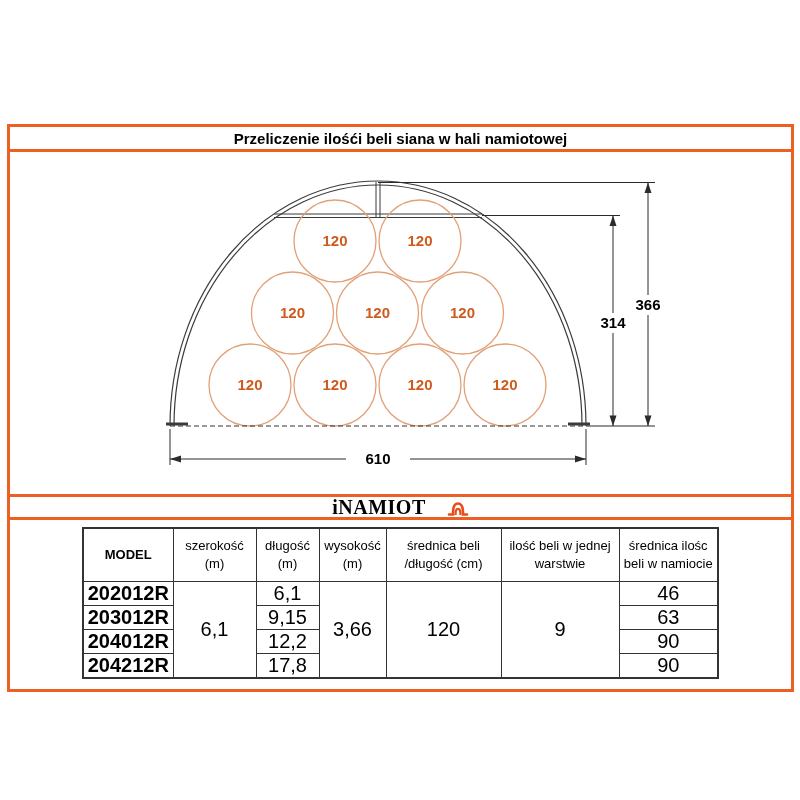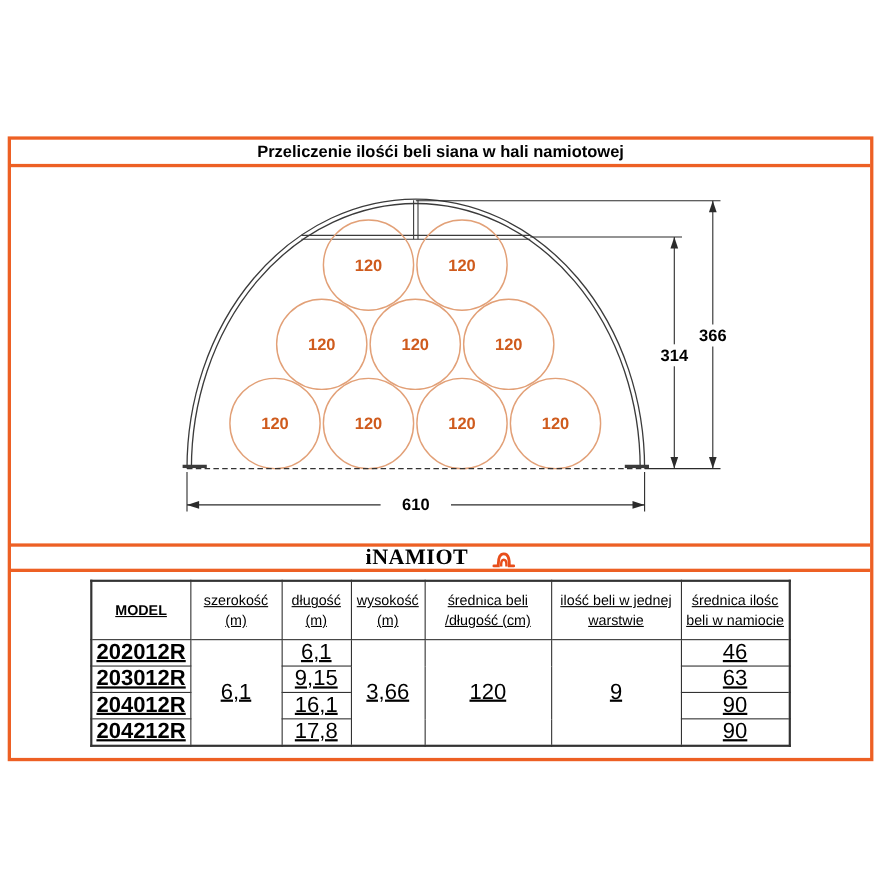--- a/index.html
+++ b/index.html
@@ -21,21 +21,21 @@
     display:flex;align-items:center;justify-content:center;gap:21px;
   }
   .logo-text{
     font-family:"Liberation Serif",serif;font-weight:bold;font-size:20px;
     line-height:1;letter-spacing:0.5px;
   }
   .logo-icon{display:block;}
   .table-area{flex:1;}
   table.spec{
     border-collapse:collapse;margin:7px auto 0 auto;
-    border:2px solid #333;table-layout:fixed;text-decoration:underline;
+    border:2px solid #333;table-layout:fixed;
   }
   table.spec th, table.spec td{
     border:1px solid #333;text-align:center;vertical-align:middle;
     padding:0 2px;overflow:hidden;
   }
   table.spec th{font-size:13px;font-weight:normal;height:52px;line-height:1.35;}
   table.spec th.model-h{font-weight:bold;}
   table.spec td{font-size:20px;height:21px;}
   table.spec td.model{font-weight:bold;}
   .bale-circle{fill:none;stroke:#E2A077;stroke-width:1.3px;}
@@ -179,21 +179,21 @@
           <td rowspan="4">9</td>
           <td>46</td>
         </tr>
         <tr>
           <td class="model">203012R</td>
           <td>9,15</td>
           <td>63</td>
         </tr>
         <tr>
           <td class="model">204012R</td>
-          <td>16,1</td>
+          <td>12,2</td>
           <td>90</td>
         </tr>
         <tr>
           <td class="model">204212R</td>
           <td>17,8</td>
           <td>90</td>
         </tr>
       </tbody>
     </table>
   </div>

